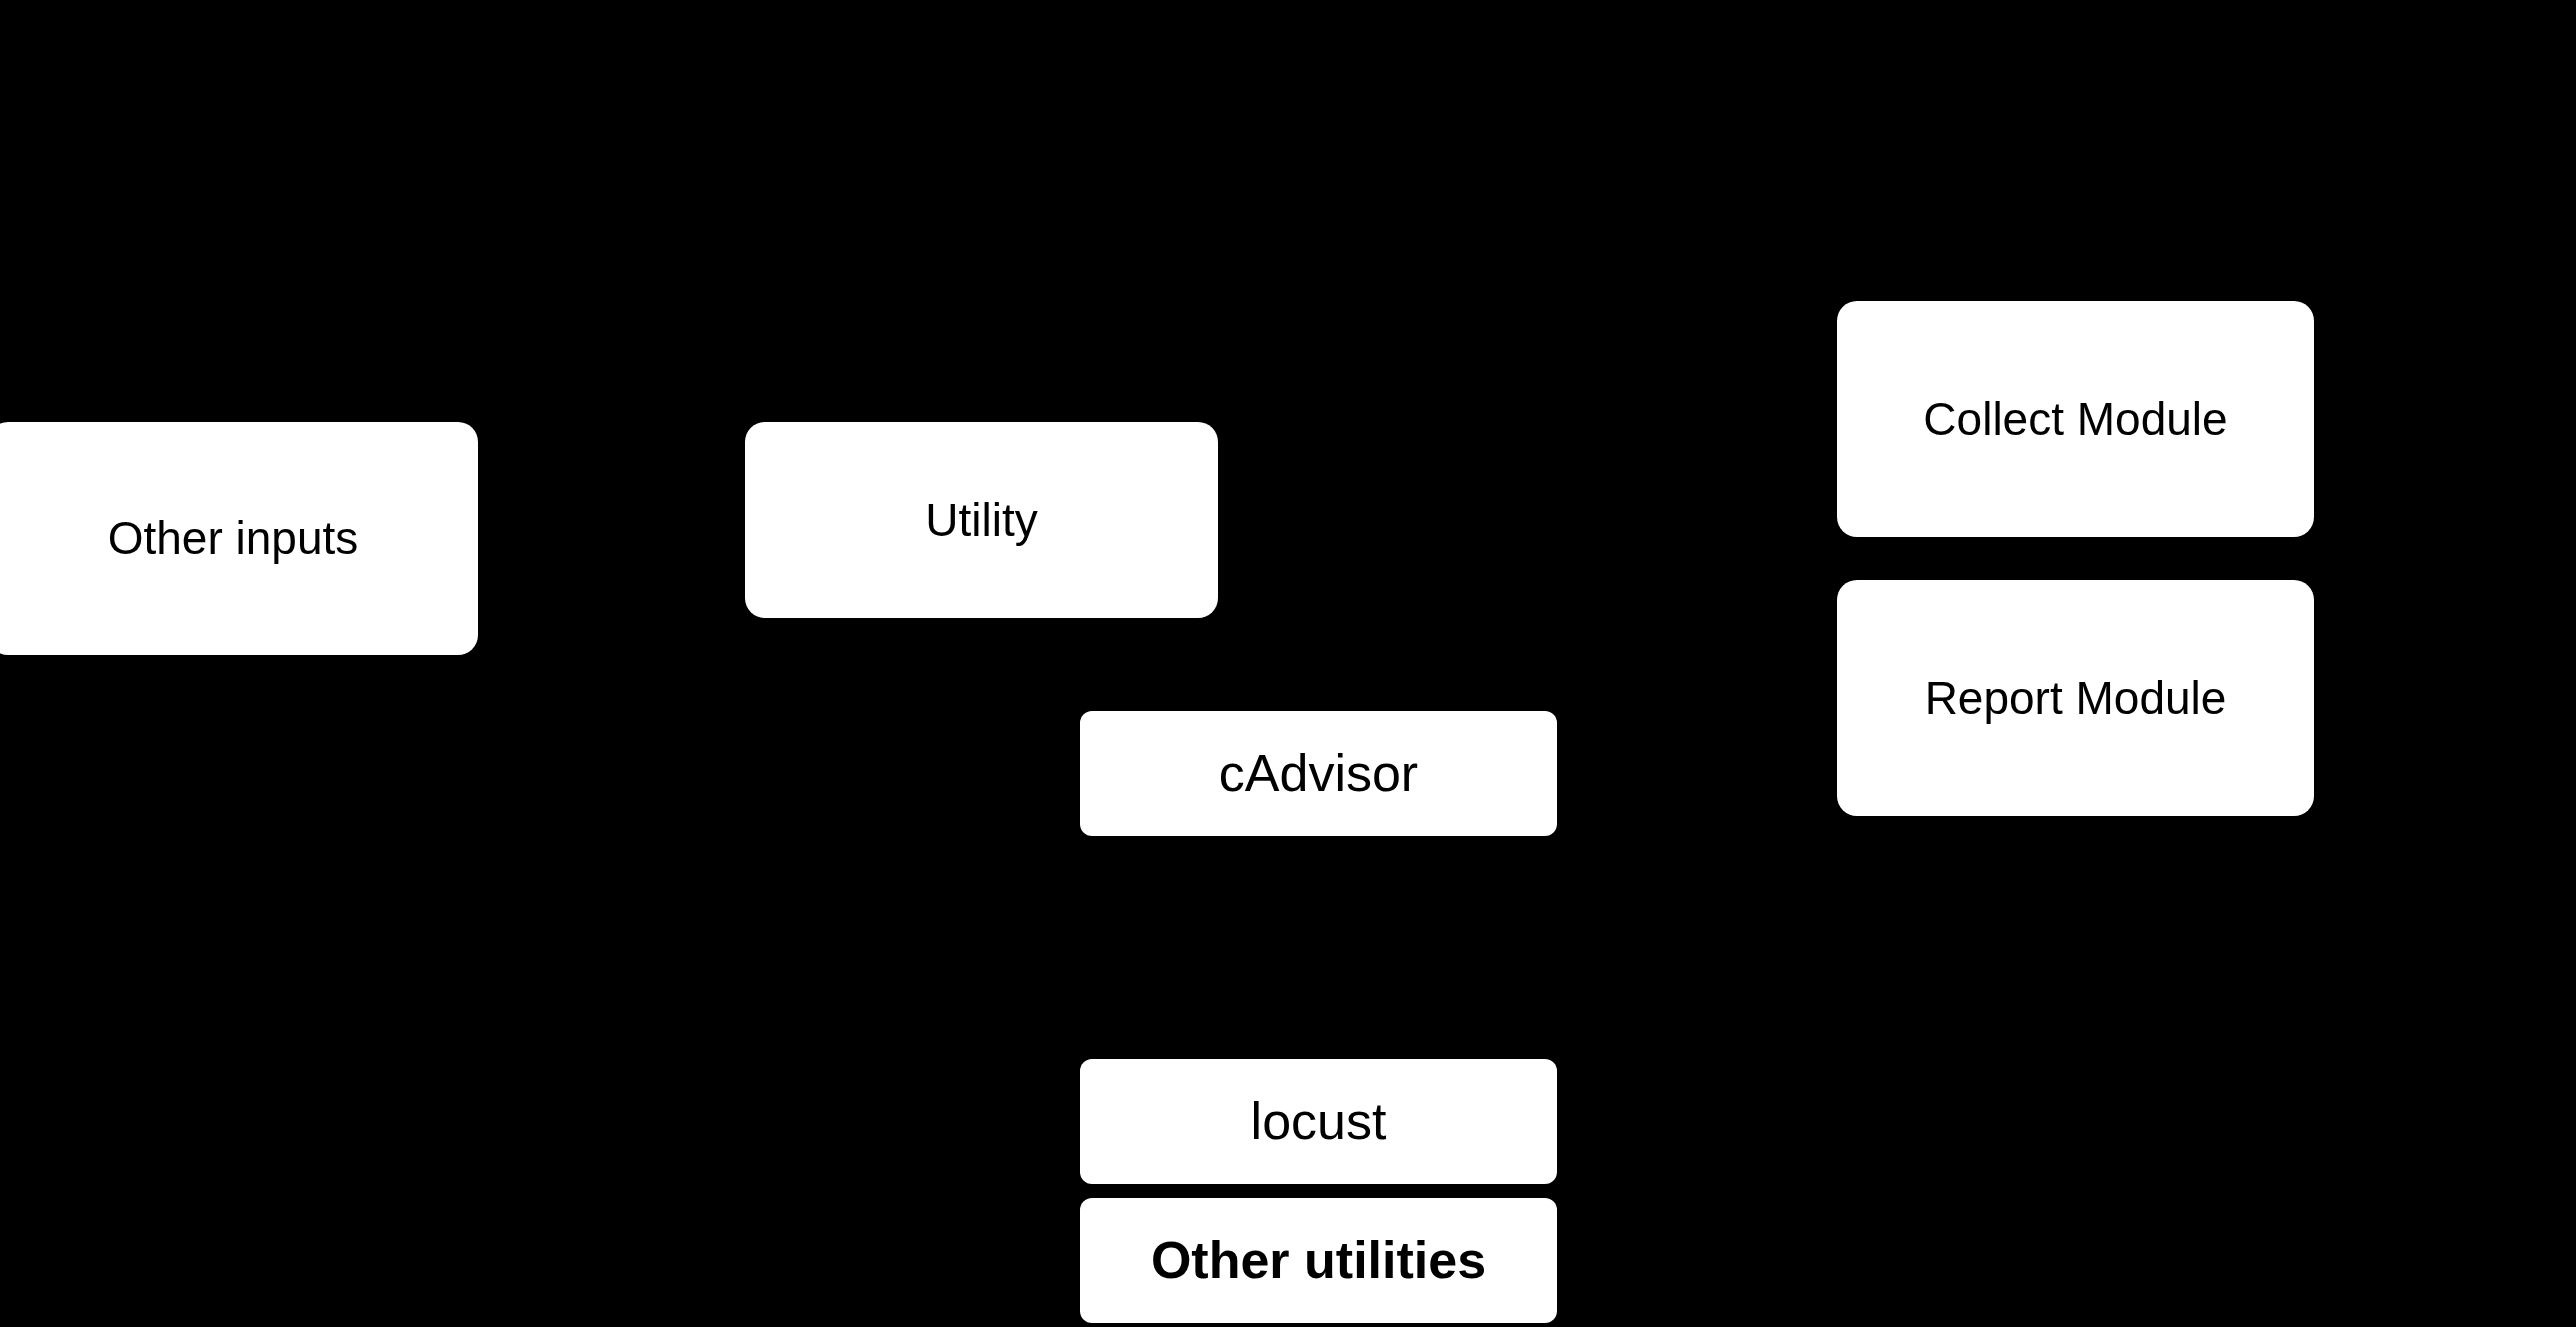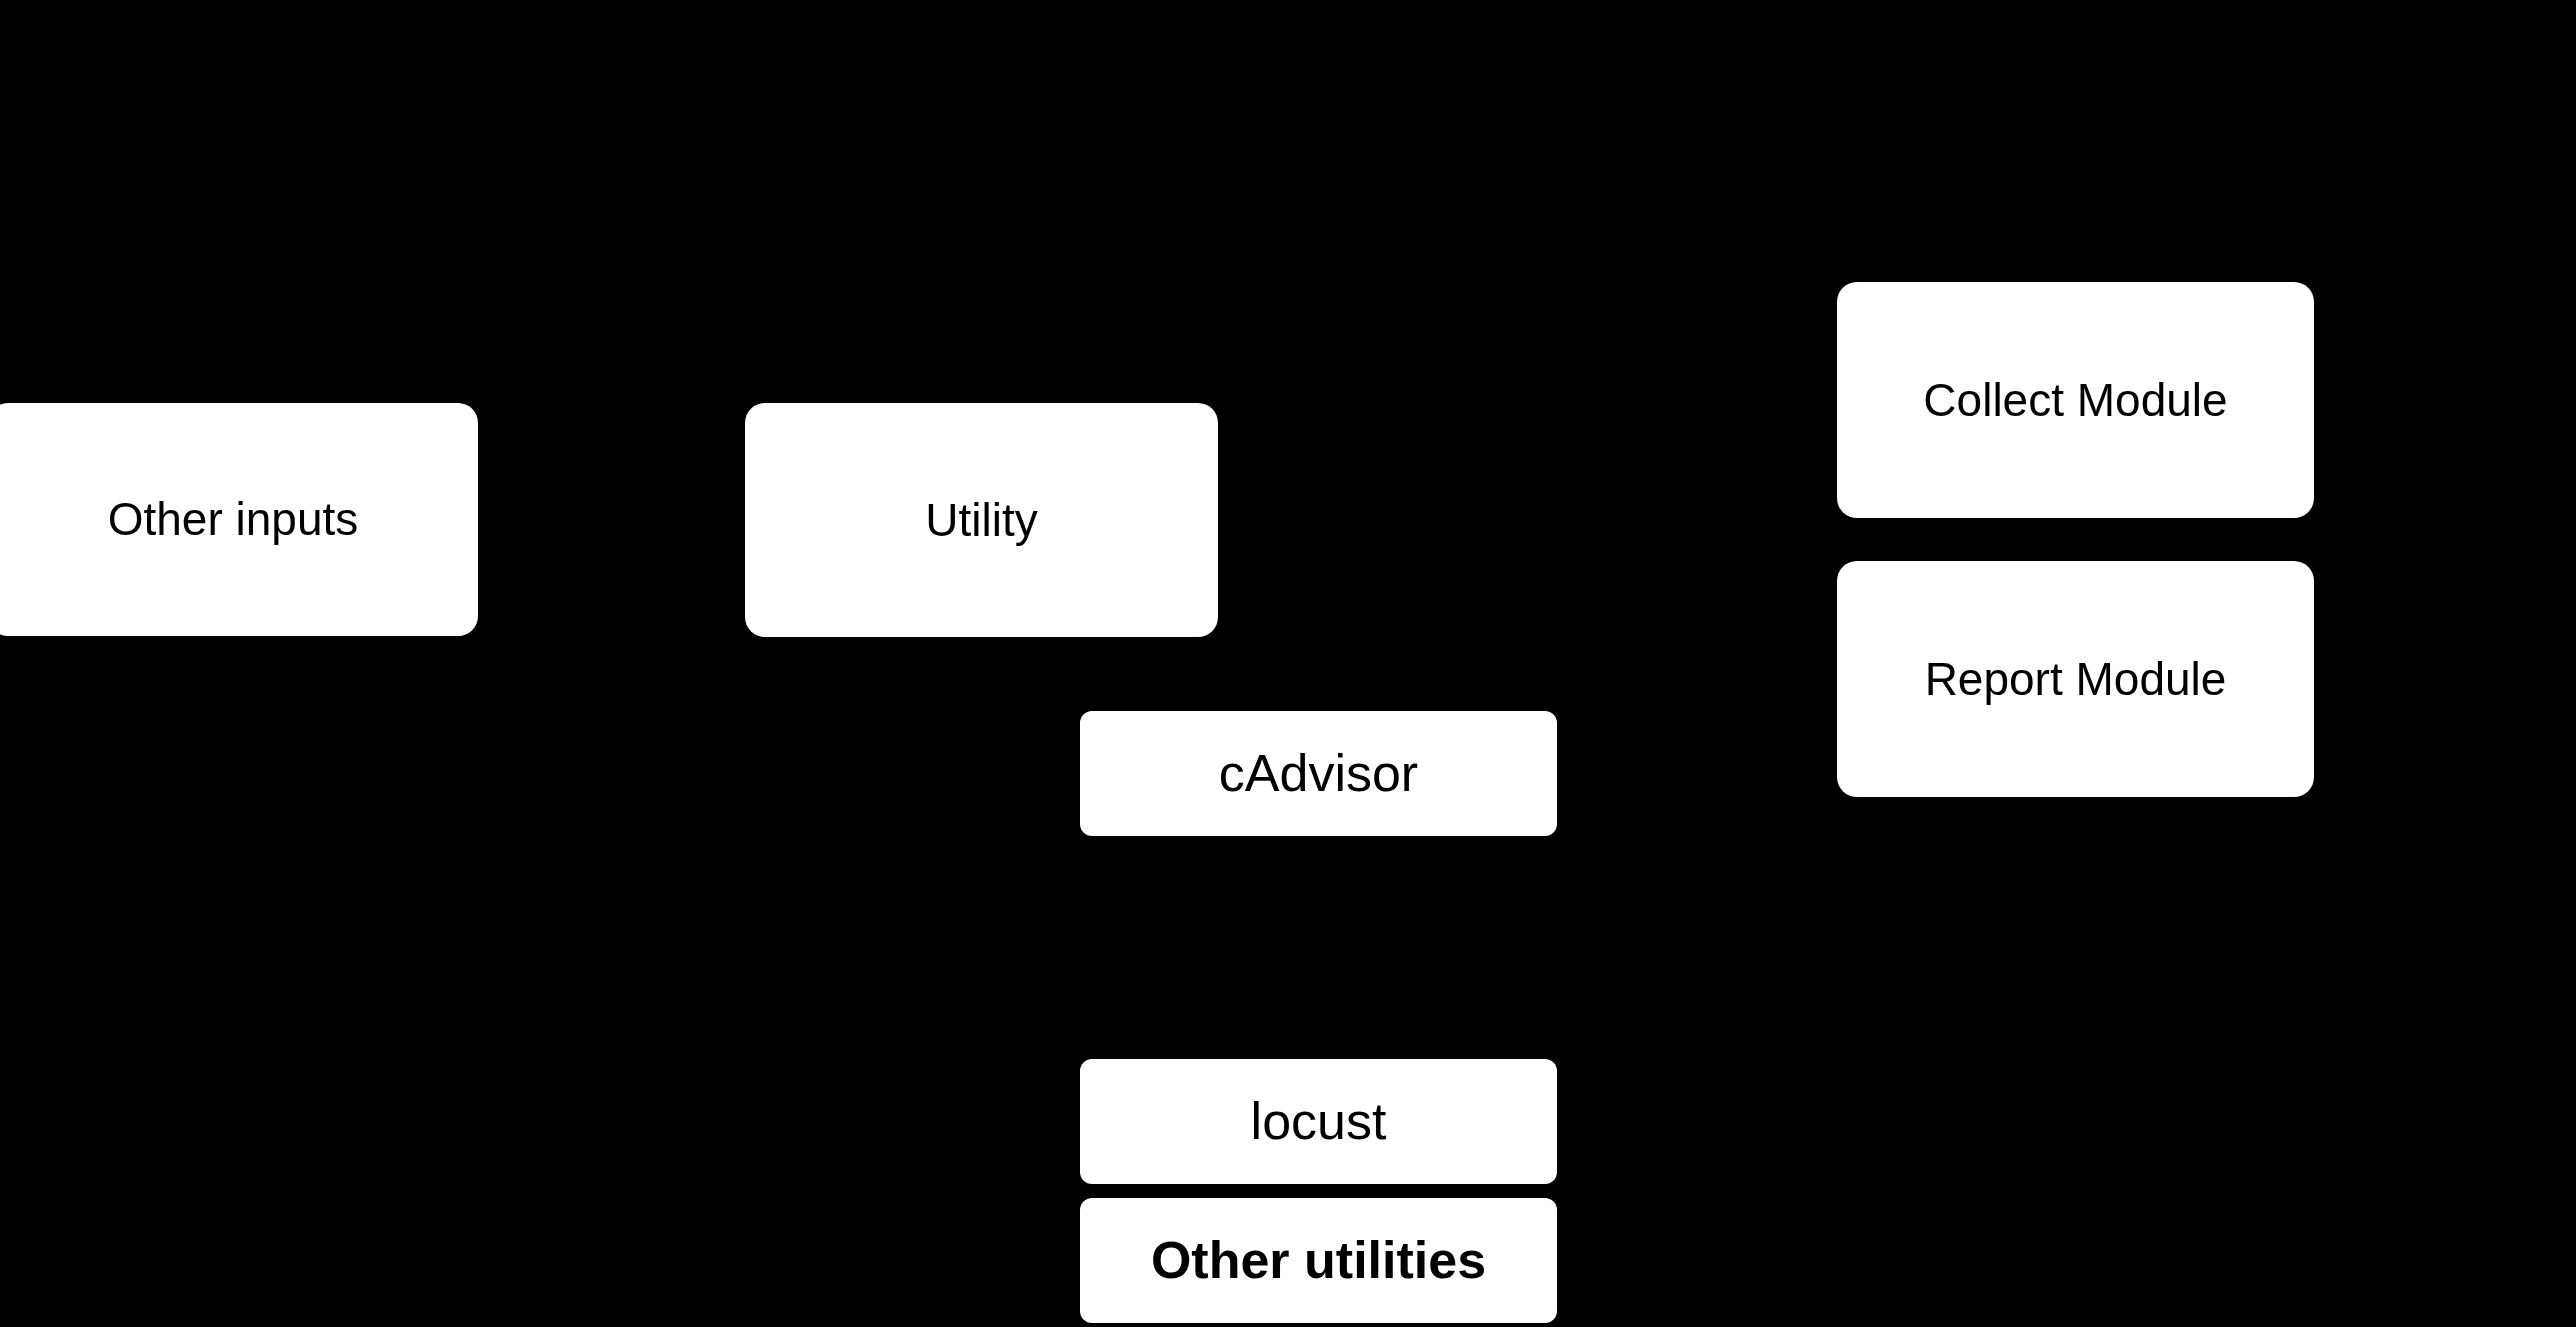--- a/index.html
+++ b/index.html
@@ -24,30 +24,31 @@
     justify-content: center;
     box-sizing: border-box;
     text-align: center;
     line-height: 1.1;
     white-space: nowrap;
   }
   
   .node.primary {
     border-radius: 20px;
     font-size: 46px;
+    margin-top: 19px;
   }
   
   .node.secondary {
     border-radius: 12px;
     font-size: 52px;
   }
 
   
   #node-user-inputs   { left: -12px;  top: 403px;  width: 490px; height: 233px; }
-  #node-utility       { left: 745px;  top: 403px;  width: 473px; height: 234px; }
+  #node-utility       { left: 745px;  top: 403px;  width: 473px; height: 196px; }
   #node-collect       { left: 1837px; top: 282px;  width: 477px; height: 236px; }
   #node-report        { left: 1837px; top: 561px;  width: 477px; height: 236px; }
 
   #node-cadvisor      { left: 1080px; top: 711px;  width: 477px; height: 125px; }
   #node-goftw         { left: 1080px; top: 879px;  width: 477px; height: 125px; }
   #node-locust        { left: 1080px; top: 1039px; width: 477px; height: 125px; margin-top: 20px; }
   #node-other         { left: 1080px; top: 1198px; width: 477px; height: 125px; font-weight: bold; }
 
   .node-label {
     pointer-events: none;

